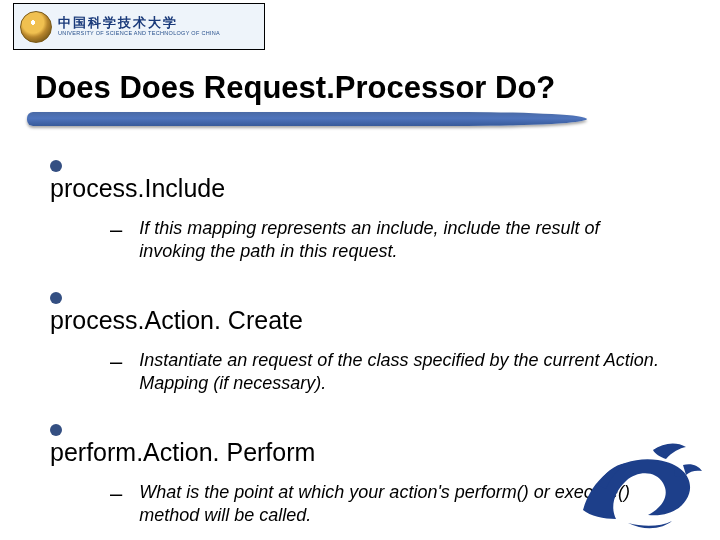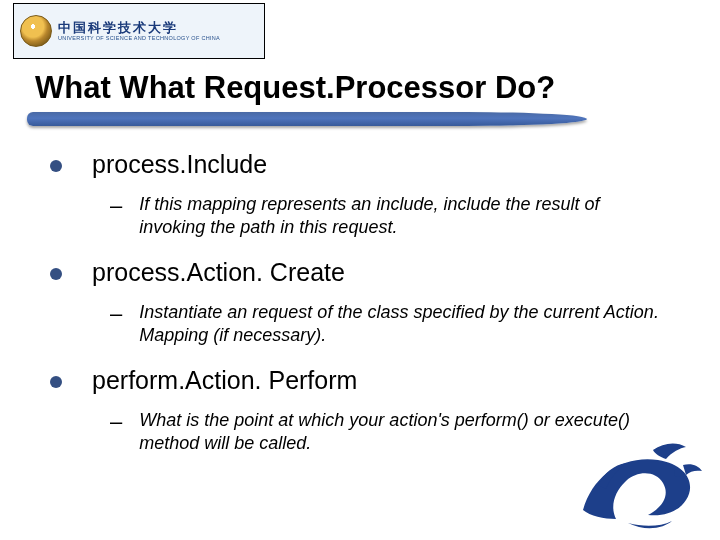--- a/index.html
+++ b/index.html
@@ -6,21 +6,21 @@
   html, body { width: 720px; height: 540px; overflow: hidden; }
   body {
     background: #ffffff;
     font-family: Arial, Helvetica, sans-serif;
     position: relative;
     color: #000;
   }
   .logo-bar {
     border: 1px solid #000;
     width: 252px;
-    height: 56px;
+    height: 47px;
     position: absolute;
     top: 3px;
     left: 13px;
     background: #eef4fa;
     display: flex;
     align-items: center;
     padding: 3px 6px;
     gap: 6px;
     overflow: hidden;
   }
@@ -53,22 +53,23 @@
   }
   .content {
     position: absolute;
     top: 150px;
     left: 50px;
     right: 55px;
   }
   .l1 {
     display: flex;
     align-items: flex-start;
-    gap: 30px;
+    gap: 2px;
     margin-top: 20px;
+    flex-direction: column;
   }
   .l1:first-child { margin-top: 0; }
   .disc {
     width: 12px; height: 12px; border-radius: 50%;
     background: #344f82;
     flex: 0 0 auto;
     margin-top: 10px;
   }
   .l1-text { font-size: 25px; }
   .l2 {
@@ -100,21 +101,21 @@
 <body>
 
 <div class="logo-bar">
   <div class="logo-left"></div>
   <div class="logo-text">
     <div class="logo-cn">中国科学技术大学</div>
     <div class="logo-en">UNIVERSITY OF SCIENCE AND TECHNOLOGY OF CHINA</div>
   </div>
 </div>
 
-<div class="title">What What Request.Processor Do?</div>
+<div class="title">Does Does Request.Processor Do?</div>
 <div class="title-underline"></div>
 
 <div class="content">
 
   <div class="l1">
     <div class="disc"></div>
     <div class="l1-text">process.Include</div>
   </div>
   <div class="l2">
     <div class="dash">–</div>

